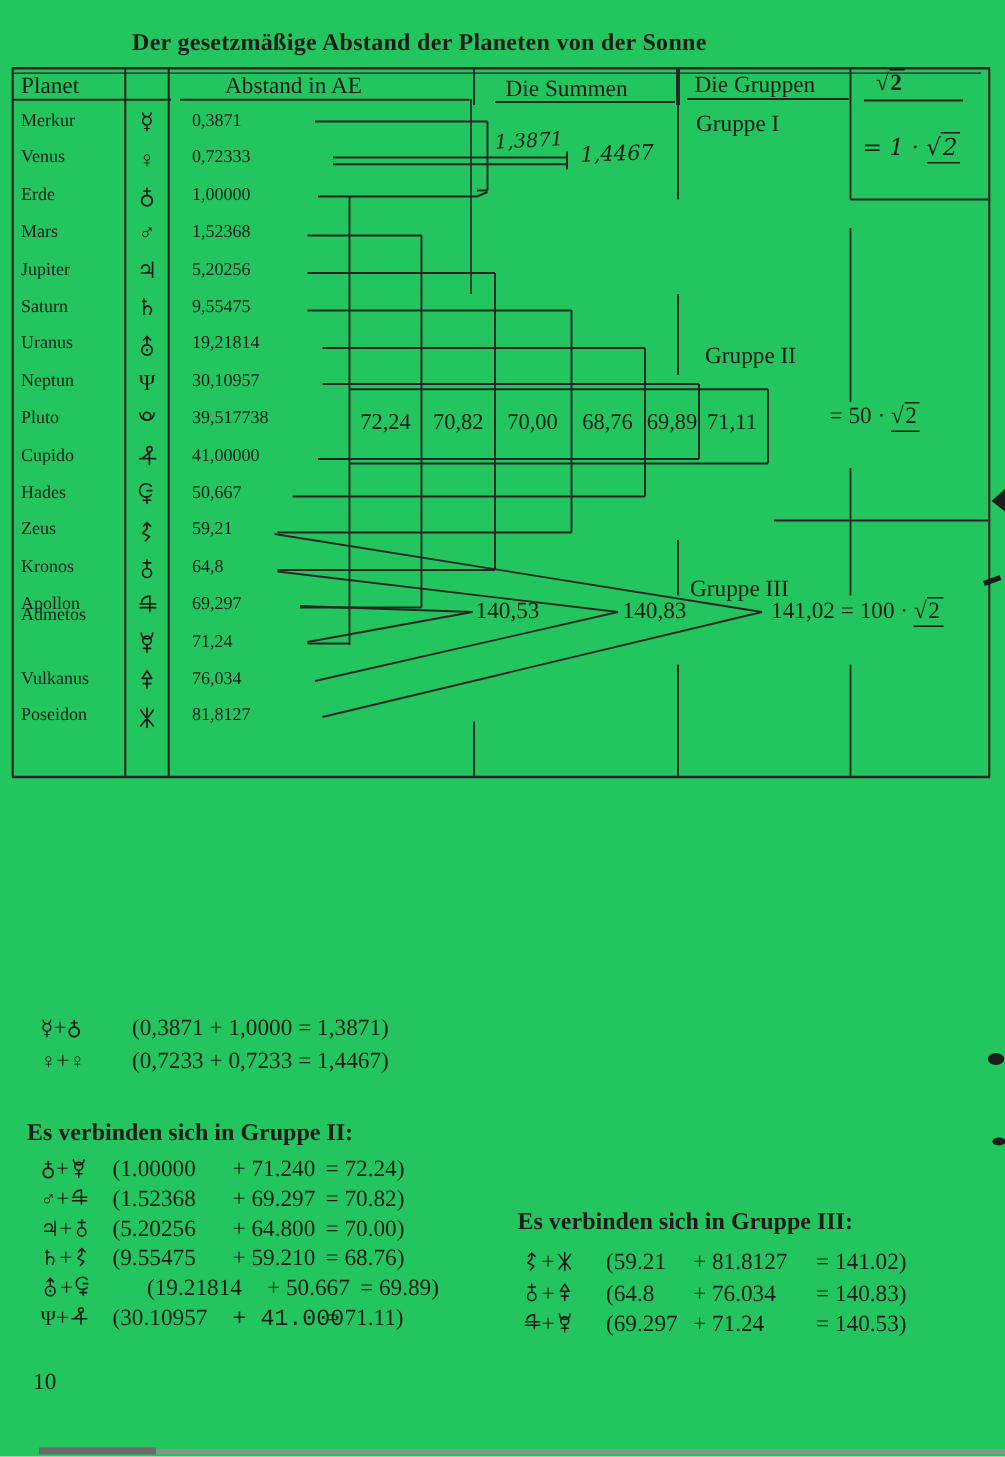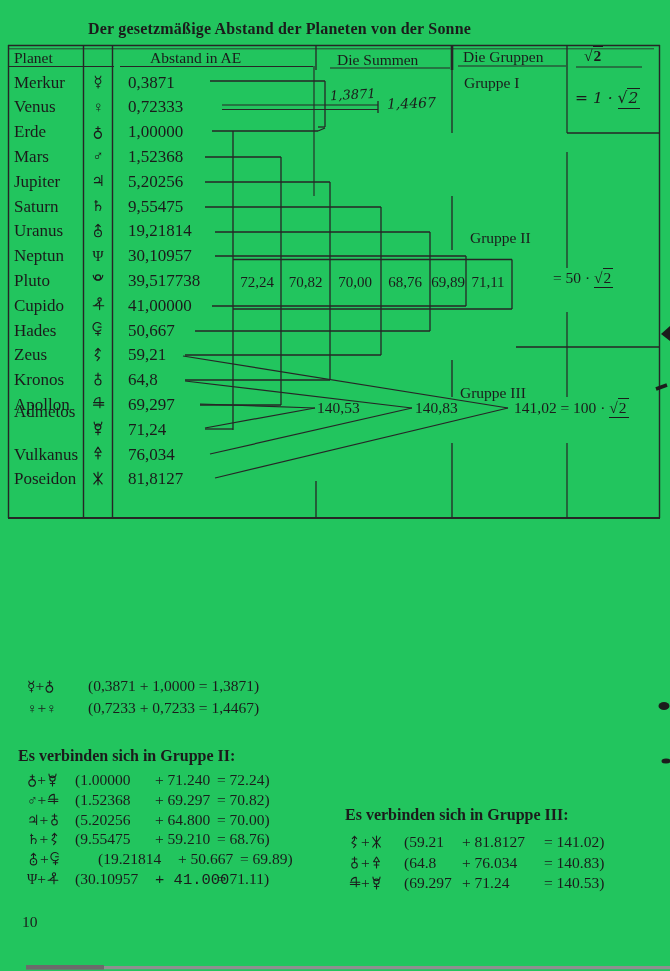--- a/index.html
+++ b/index.html
@@ -5,21 +5,21 @@
   html,body{margin:0;padding:0;background:#e8e8e4;}
   .page{
     position:relative;width:670px;height:971px;margin:0 auto;
     background:#22c55e;overflow:hidden;
     font-family:"Liberation Serif","DejaVu Serif",serif;
     color:#1b1b1b;
   }
   .abs{position:absolute;white-space:nowrap;}
   .title{font-size:16px;font-weight:bold;letter-spacing:.2px;}
   .hdr{font-size:15.5px;}
-  .cell{font-size:17px;}
+  .cell{font-size:12px;}
   .sum{font-size:15px;width:46px;text-align:center;}
   .grp{font-size:15.5px;}
   .hand{font-family:"DejaVu Serif",serif;font-style:italic;}
   .sym{display:inline-block;line-height:1;}
   .sym svg{display:inline-block;vertical-align:-3px;}
   .sym .uni{font-size:15px;}
   .symcell{width:28px;text-align:center;}
   .heading{font-size:16px;font-weight:bold;}
   .frow{font-size:15.5px;}
   .frow span{display:inline-block;}

